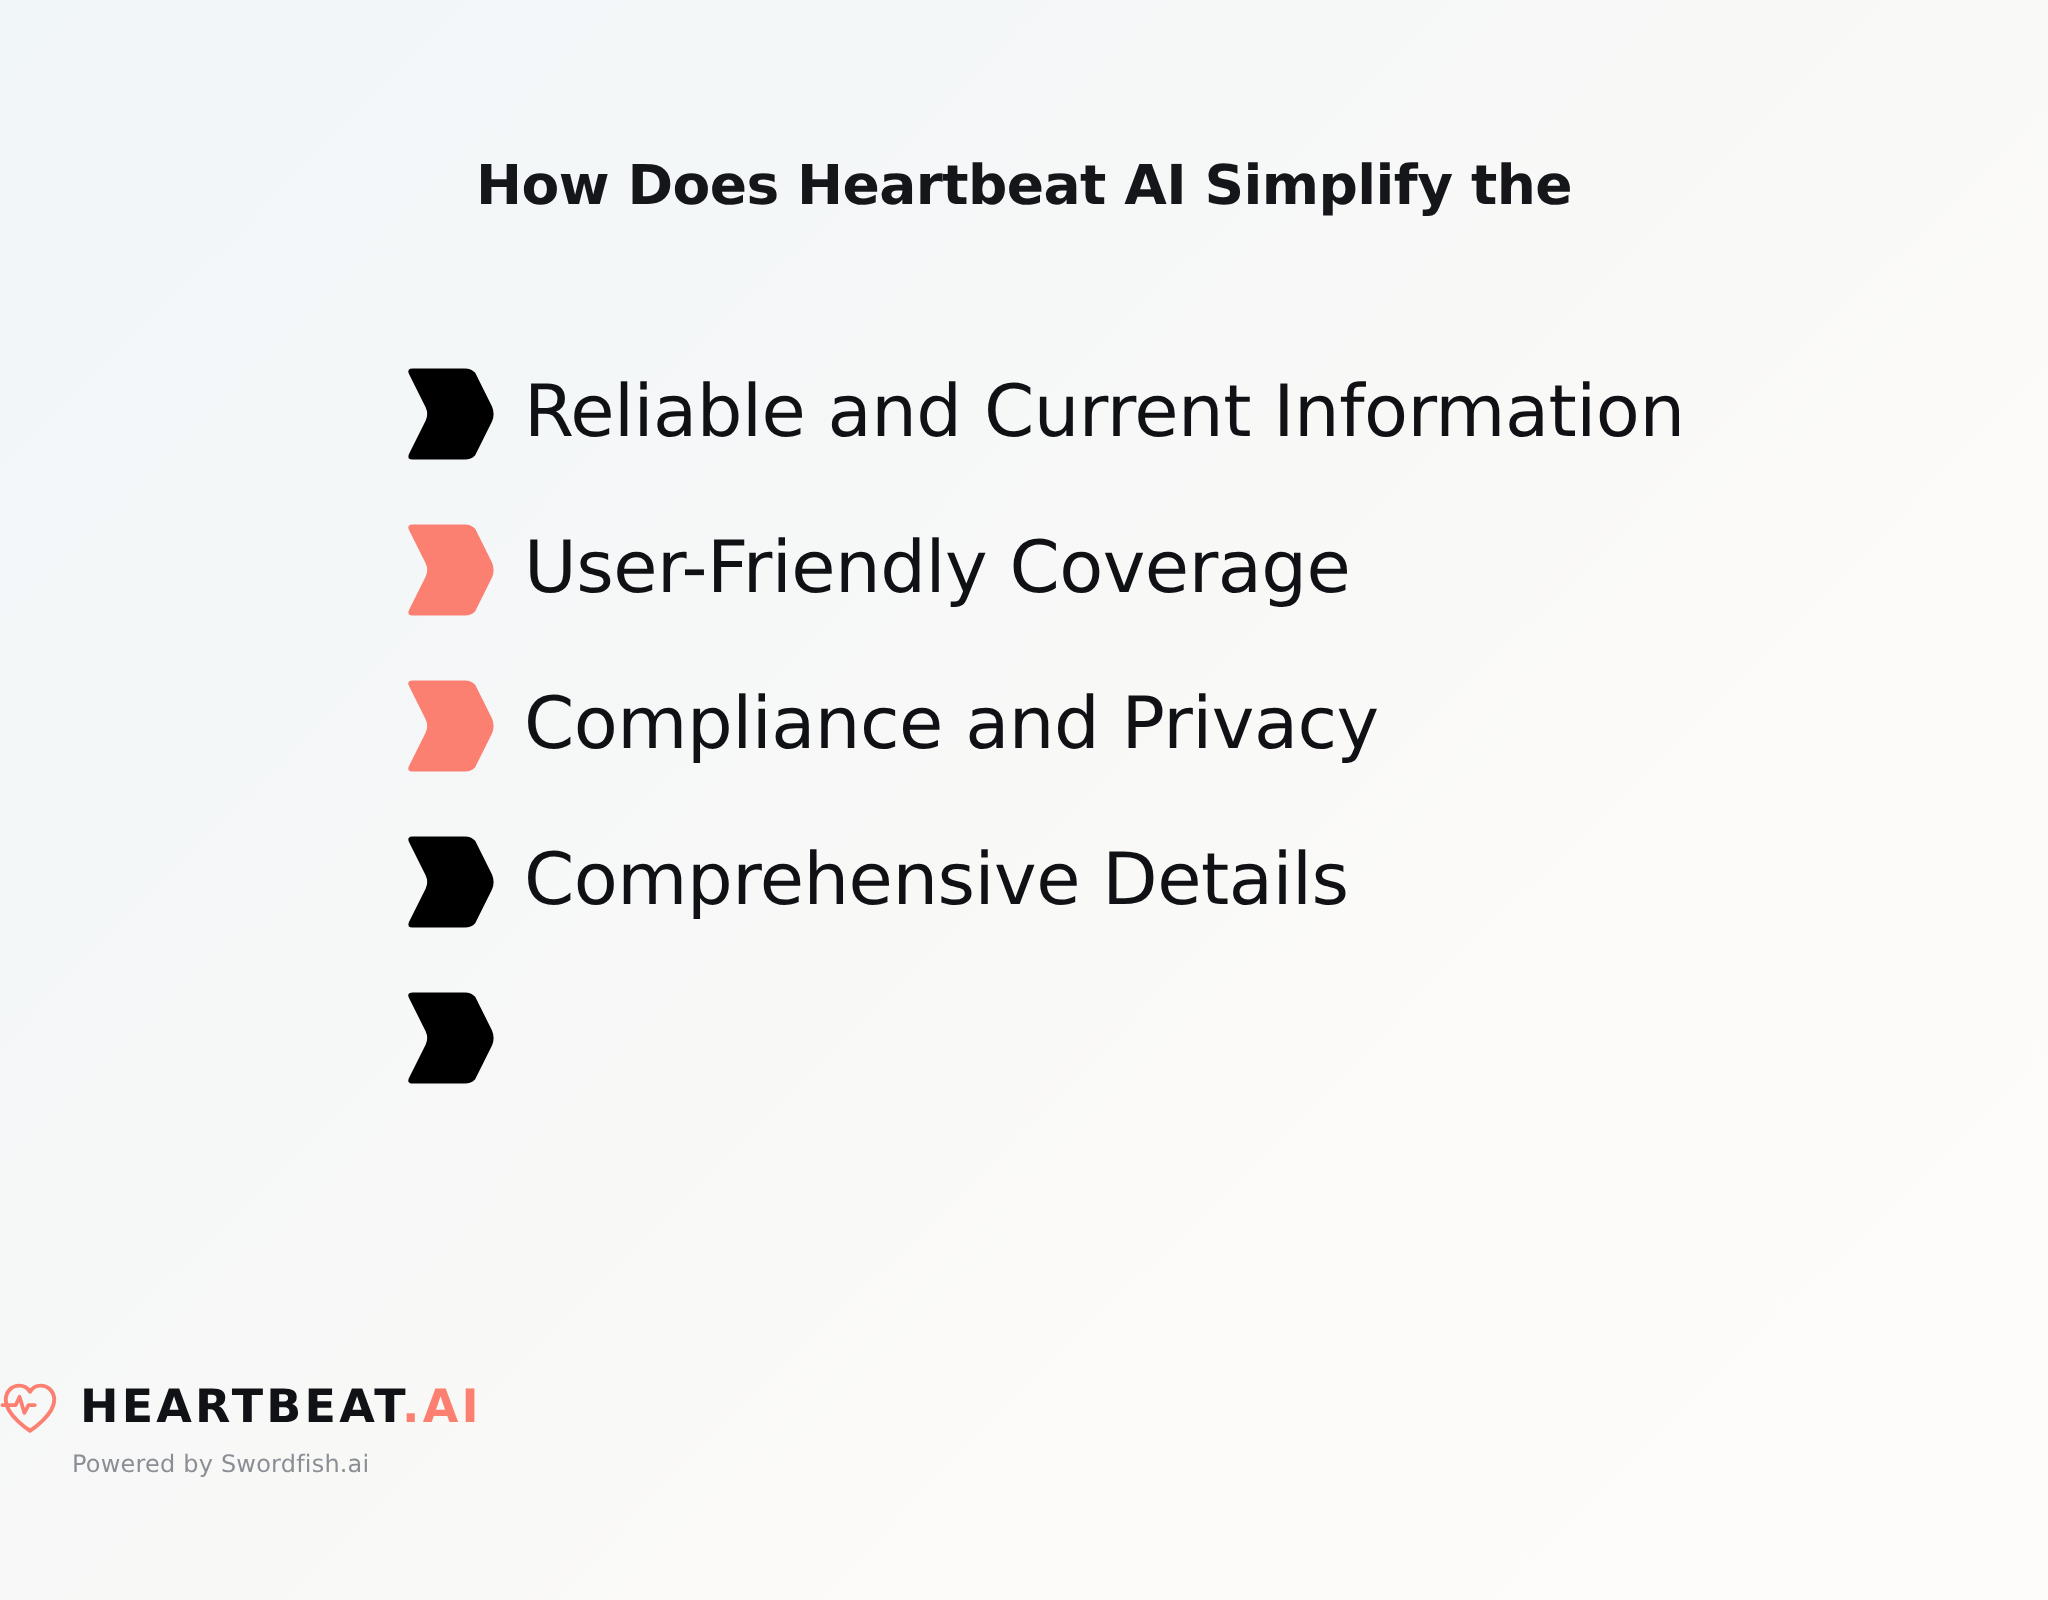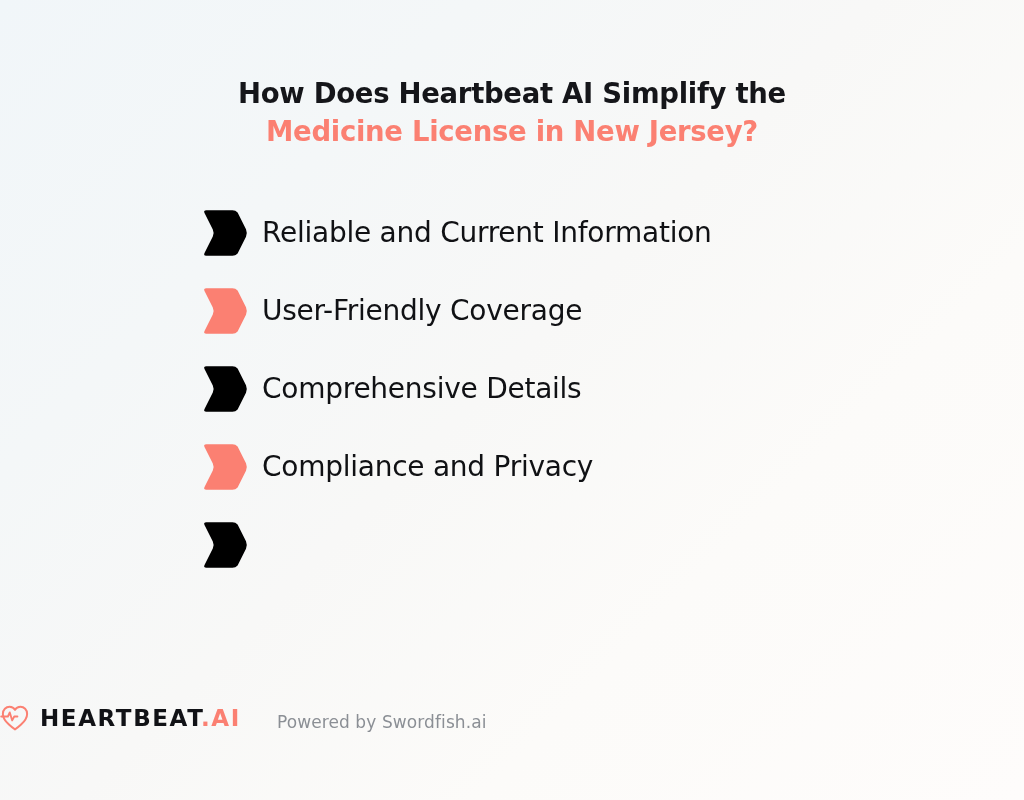--- a/index.html
+++ b/index.html
@@ -22,20 +22,21 @@
     background:
       linear-gradient(135deg,
         #f1f6f9 0%,
         #f4f7f8 26%,
         #f8f8f7 48%,
         #fcfbf9 70%,
         #fefcfb 100%);
     display: flex;
     flex-direction: column;
     align-items: center;
+    gap: 12px;
   }
 
   
   .title-block {
     margin-top: 74px;
     width: 760px;
     text-align: center;
     line-height: 38px;
   }
   .title-line {
@@ -67,36 +68,37 @@
   }
   .marker {
     width: 50px;
     height: 50px;
     flex: 0 0 50px;
     display: block;
   }
   .item-label {
     margin-left: 13px;
     font-family: "DejaVu Sans", sans-serif;
-    font-size: 28px;
+    font-size: 36px;
     font-weight: 500;
     color: #101114;
     letter-spacing: -0.25px;
     white-space: nowrap;
     line-height: 1;
   }
 
   
   .logo-wrap {
     position: absolute;
     left: 0;
     right: 0;
     top: 690px;
     display: flex;
-    align-items: flex-end;
+    flex-direction: column;
+    align-items: flex-start;
   }
   .logo-row {
     display: flex;
     align-items: center;
   }
   .heart-icon {
     width: 30px;
     height: 28px;
     display: block;
     margin-right: 10px;
@@ -107,68 +109,67 @@
     font-weight: bold;
     letter-spacing: 1.6px;
     line-height: 1;
     color: #111216;
     white-space: nowrap;
   }
   .logo-text .dot-ai {
     color: #fb8072;
   }
   .tagline {
-    margin-top: 22px;
+    margin-top: 7px;
     margin-left: 36px;
     font-family: "DejaVu Sans", sans-serif;
-    font-size: 17px;
+    font-size: 12px;
     font-weight: normal;
     color: #8b8f95;
     letter-spacing: 0.1px;
     white-space: nowrap;
   }
 </style>
 </head>
 <body>
 
 <div class="slide">
 
   <div class="title-block">
     <span class="title-line">How Does Heartbeat AI Simplify the</span>
-    <span class="title-line accent">Medicine License in New Jersey?</span>
   </div>
 
   <div class="list">
 
     <div class="list-item">
       <svg class="marker" viewBox="0 0 50 50">
         <path d="M5.5 5.0 Q4.2 2.2 7.4 2.2 L33.5 2.2 Q36.6 2.2 38.6 4.4 L47.0 21.2 Q48.6 25.0 47.0 28.8 L38.6 45.6 Q36.6 47.8 33.5 47.8 L7.4 47.8 Q4.2 47.8 5.5 45.0 L13.8 28.4 Q15.4 25.0 13.8 21.6 Z" fill="#000000"></path>
       </svg>
       <span class="item-label">Reliable and Current Information</span>
     </div>
 
     <div class="list-item">
       <svg class="marker" viewBox="0 0 50 50">
         <path d="M5.5 5.0 Q4.2 2.2 7.4 2.2 L33.5 2.2 Q36.6 2.2 38.6 4.4 L47.0 21.2 Q48.6 25.0 47.0 28.8 L38.6 45.6 Q36.6 47.8 33.5 47.8 L7.4 47.8 Q4.2 47.8 5.5 45.0 L13.8 28.4 Q15.4 25.0 13.8 21.6 Z" fill="#fb8072"></path>
       </svg>
       <span class="item-label">User-Friendly Coverage</span>
     </div>
 
     <div class="list-item">
       <svg class="marker" viewBox="0 0 50 50">
-        <path d="M5.5 5.0 Q4.2 2.2 7.4 2.2 L33.5 2.2 Q36.6 2.2 38.6 4.4 L47.0 21.2 Q48.6 25.0 47.0 28.8 L38.6 45.6 Q36.6 47.8 33.5 47.8 L7.4 47.8 Q4.2 47.8 5.5 45.0 L13.8 28.4 Q15.4 25.0 13.8 21.6 Z" fill="#000000"></path>
+        <path d="M5.5 5.0 Q4.2 2.2 7.4 2.2 L33.5 2.2 Q36.6 2.2 38.6 4.4 L47.0 21.2 Q48.6 25.0 47.0 28.8 L38.6 45.6 Q36.6 47.8 33.5 47.8 L7.4 47.8 Q4.2 47.8 5.5 45.0 L13.8 28.4 Q15.4 25.0 13.8 21.6 Z" fill="#fb8072"></path>
       </svg>
-      <span class="item-label">Comprehensive Details</span>
+      <span class="item-label">Compliance and Privacy</span>
     </div>
 
     <div class="list-item">
       <svg class="marker" viewBox="0 0 50 50">
-        <path d="M5.5 5.0 Q4.2 2.2 7.4 2.2 L33.5 2.2 Q36.6 2.2 38.6 4.4 L47.0 21.2 Q48.6 25.0 47.0 28.8 L38.6 45.6 Q36.6 47.8 33.5 47.8 L7.4 47.8 Q4.2 47.8 5.5 45.0 L13.8 28.4 Q15.4 25.0 13.8 21.6 Z" fill="#fb8072"></path>
+        <path d="M5.5 5.0 Q4.2 2.2 7.4 2.2 L33.5 2.2 Q36.6 2.2 38.6 4.4 L47.0 21.2 Q48.6 25.0 47.0 28.8 L38.6 45.6 Q36.6 47.8 33.5 47.8 L7.4 47.8 Q4.2 47.8 5.5 45.0 L13.8 28.4 Q15.4 25.0 13.8 21.6 Z" fill="#000000"></path>
       </svg>
-      <span class="item-label">Compliance and Privacy</span>
+      <span class="item-label">Comprehensive Details</span>
     </div>
 
     <div class="list-item">
       <svg class="marker" viewBox="0 0 50 50">
         <path d="M5.5 5.0 Q4.2 2.2 7.4 2.2 L33.5 2.2 Q36.6 2.2 38.6 4.4 L47.0 21.2 Q48.6 25.0 47.0 28.8 L38.6 45.6 Q36.6 47.8 33.5 47.8 L7.4 47.8 Q4.2 47.8 5.5 45.0 L13.8 28.4 Q15.4 25.0 13.8 21.6 Z" fill="#000000"></path>
       </svg>
     </div>
 
   </div>
 

